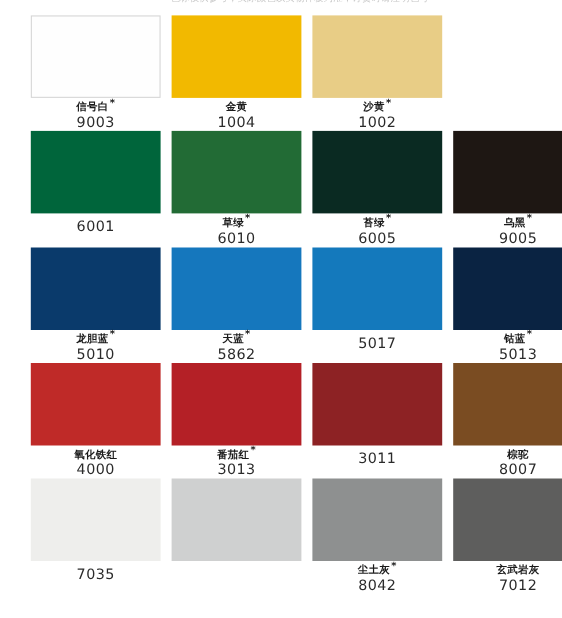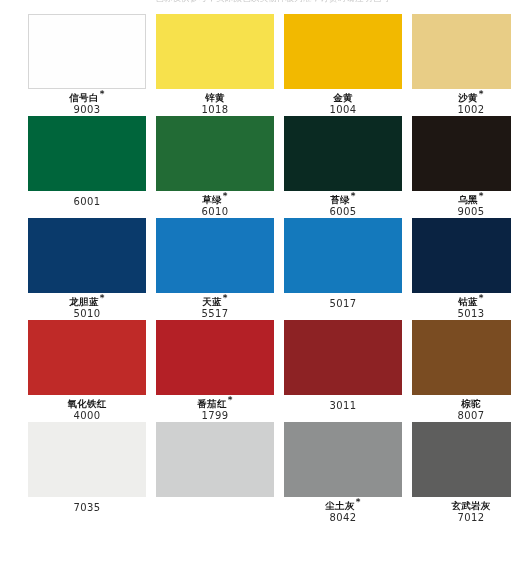--- a/index.html
+++ b/index.html
@@ -86,21 +86,21 @@
     font-size: 9px;
     font-weight: bold;
     vertical-align: super;
     line-height: 0;
     margin-left: 1px;
     color: #1a1a1a;
   }
   .swatch-star:empty { display: none; }
 
   .swatch-code {
-    font-size: 10px;
+    font-size: 13px;
     font-weight: normal;
     color: #2b2b2b;
     letter-spacing: 0.4px;
     margin-top: 2px;
   }
 </style>
 </head>
 <body>
 
 <div id="top-clipped-line">
@@ -110,27 +110,20 @@
 <div id="chart-grid">
     <div class="swatch-row">
       <div class="swatch-cell">
         <div class="swatch-chip bordered" style="background-color: rgb(254, 254, 254);"></div>
         <div class="swatch-caption">
           <div class="swatch-name">信号白<span class="swatch-star">*</span></div>
           <div class="swatch-code">9003</div>
         </div>
       </div>
       <div class="swatch-cell">
-        <div class="swatch-chip" style="background-color: rgb(247, 225, 76);"></div>
-        <div class="swatch-caption">
-          <div class="swatch-name">锌黄</div>
-          <div class="swatch-code">1018</div>
-        </div>
-      </div>
-      <div class="swatch-cell">
         <div class="swatch-chip" style="background-color: rgb(242, 185, 0);"></div>
         <div class="swatch-caption">
           <div class="swatch-name">金黄</div>
           <div class="swatch-code">1004</div>
         </div>
       </div>
       <div class="swatch-cell">
         <div class="swatch-chip" style="background-color: rgb(232, 205, 134);"></div>
         <div class="swatch-caption">
           <div class="swatch-name">沙黄<span class="swatch-star">*</span></div>
@@ -172,21 +165,21 @@
         <div class="swatch-chip" style="background-color: rgb(10, 58, 107);"></div>
         <div class="swatch-caption">
           <div class="swatch-name">龙胆蓝<span class="swatch-star">*</span></div>
           <div class="swatch-code">5010</div>
         </div>
       </div>
       <div class="swatch-cell">
         <div class="swatch-chip" style="background-color: rgb(21, 119, 189);"></div>
         <div class="swatch-caption">
           <div class="swatch-name">天蓝<span class="swatch-star">*</span></div>
-          <div class="swatch-code">5517</div>
+          <div class="swatch-code">5862</div>
         </div>
       </div>
       <div class="swatch-cell">
         <div class="swatch-chip" style="background-color: rgb(20, 121, 188);"></div>
         <div class="swatch-caption">
           <div class="swatch-code">5017</div>
         </div>
       </div>
       <div class="swatch-cell">
         <div class="swatch-chip" style="background-color: rgb(10, 35, 66);"></div>
@@ -201,21 +194,21 @@
         <div class="swatch-chip" style="background-color: rgb(191, 42, 40);"></div>
         <div class="swatch-caption">
           <div class="swatch-name">氧化铁红</div>
           <div class="swatch-code">4000</div>
         </div>
       </div>
       <div class="swatch-cell">
         <div class="swatch-chip" style="background-color: rgb(180, 32, 38);"></div>
         <div class="swatch-caption">
           <div class="swatch-name">番茄红<span class="swatch-star">*</span></div>
-          <div class="swatch-code">1799</div>
+          <div class="swatch-code">3013</div>
         </div>
       </div>
       <div class="swatch-cell">
         <div class="swatch-chip" style="background-color: rgb(141, 34, 36);"></div>
         <div class="swatch-caption">
           <div class="swatch-code">3011</div>
         </div>
       </div>
       <div class="swatch-cell">
         <div class="swatch-chip" style="background-color: rgb(122, 76, 34);"></div>

